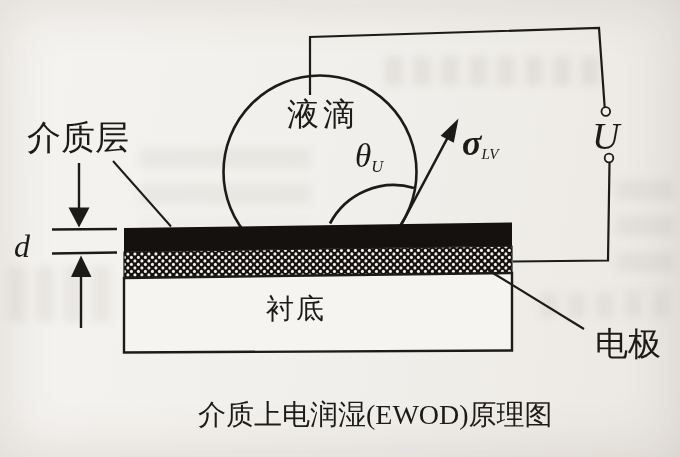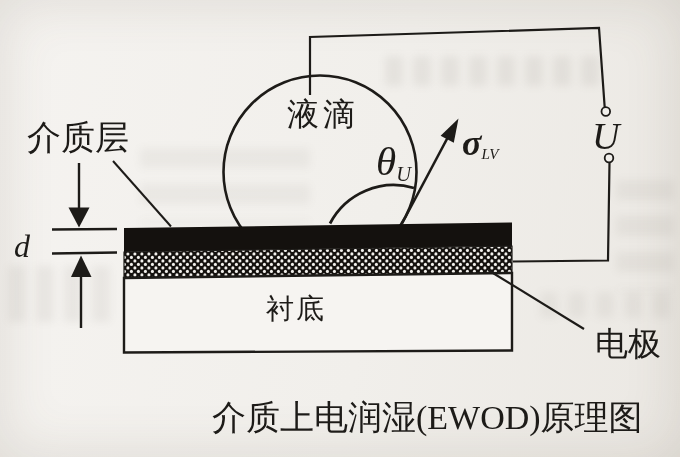--- a/index.html
+++ b/index.html
@@ -71,31 +71,31 @@
     <polygon points="81,255.5 71,277 91.5,277" fill="#1d1b18"></polygon>
 
     <line x1="113" y1="161" x2="171" y2="226.5" stroke="#1d1b18" stroke-width="2"></line>
     <line x1="488" y1="270" x2="584" y2="329" stroke="#1d1b18" stroke-width="2.2"></line>
   </svg>
 
   <div class="label cjk" style="left:287px;top:97px;font-size:32px;letter-spacing:4px;">液滴</div>
 
   <div class="label cjk" style="left:27px;top:120px;font-size:34px;">介质层</div>
 
-  <div class="label" style="left:376px;top:139px;font-size:41px;">
+  <div class="label" style="left:355px;top:139px;font-size:33px;">
     <span class="math">θ</span><span class="sub">U</span>
   </div>
 
   <div class="label" style="left:462px;top:124px;font-size:36px;font-weight:bold;">
     <span class="math">σ</span><span class="sub" style="font-weight:normal;font-size:.42em;">LV</span>
   </div>
 
   <div class="label math" style="left:592px;top:116px;font-size:38px;">U</div>
 
   <div class="label math" style="left:14px;top:229px;font-size:32px;">d</div>
 
   <div class="label cjk" style="left:266px;top:294px;font-size:28px;letter-spacing:2px;">衬底</div>
 
   <div class="label cjk" style="left:595px;top:327px;font-size:33px;text-align:center;">电极</div>
 
-  <div class="label cjk" style="left:212px;top:400px;font-size:34px;">介质上电润湿(EWOD)原理图</div>
+  <div class="label cjk" style="left:198px;top:400px;font-size:28px;">介质上电润湿(EWOD)原理图</div>
 
 </div>
 
 </body></html>

